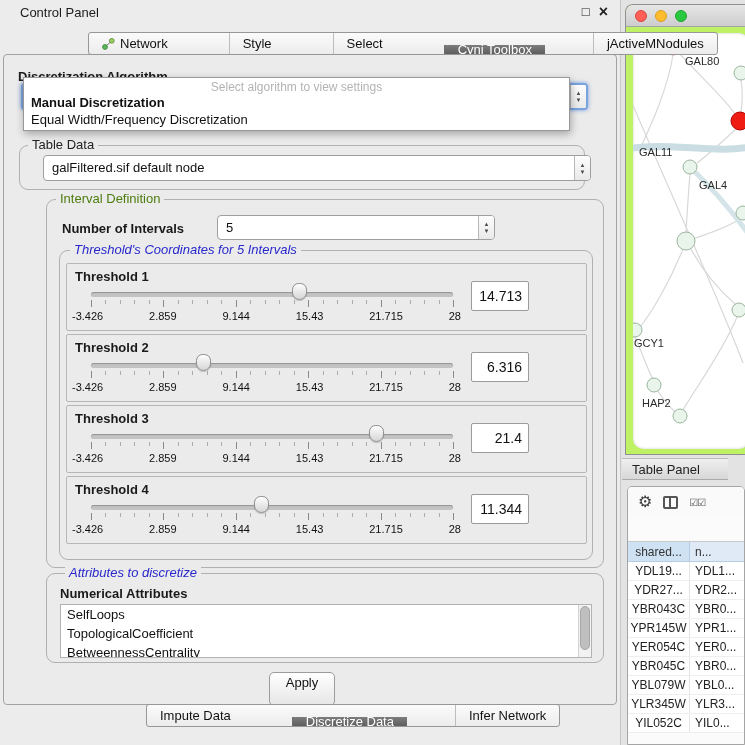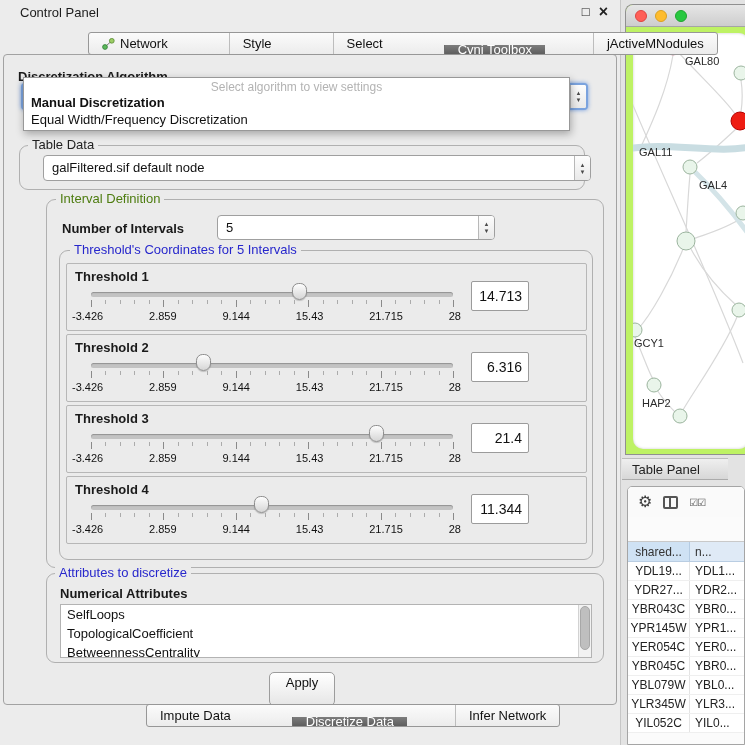--- a/index.html
+++ b/index.html
@@ -18,21 +18,21 @@
   .seg-tab:first-child{border-left:none;}
   .seg-tab.selected{background:linear-gradient(#7d7d7d,#5e5e5e);color:#fff;border-left-color:#6d6d6d;margin-top:12px;}
   #top-tabs{left:88px;top:32px;}
   #bottom-tabs{left:146px;top:704px;}
 
   .content-frame{position:absolute;left:3px;top:54px;width:614px;height:651px;border:1px solid #a2a2a2;border-radius:4px;background:#ebebeb;}
 
   .group{position:absolute;border:1px solid #b0b0b0;border-radius:9px;}
   .legend{position:absolute;top:-9px;background:#ebebeb;padding:0 4px;font-size:13px;white-space:nowrap;}
   .legend.green{color:#4d7c0f;}
-  .legend.blue{color:#2727cc;}
+  .legend.blue{color:#2727cc;font-style:italic;}
 
   .combo{position:absolute;background:#fff;border:1px solid #9f9f9f;border-radius:4px;display:flex;align-items:stretch;overflow:hidden;}
   .combo .val{flex:1;padding:4px 8px 0;font-size:13px;color:#111;white-space:nowrap;overflow:hidden;}
   .combo .stepper{width:16px;border-left:1px solid #b8b8b8;display:flex;flex-direction:column;align-items:center;justify-content:center;gap:1px;color:#4a4a4a;background:linear-gradient(#fdfdfd,#e9e9e9);}
   .combo .stepper span{font-size:6px;line-height:6px;}
   .combo.focus{border:2px solid #7ba3de;box-shadow:0 0 4px rgba(90,140,220,.85);}
 
   .algo-label{position:absolute;left:14px;top:14px;font-weight:bold;font-size:13px;z-index:2;}
   .algo-combo{left:17px;top:28px;width:567px;height:27px;z-index:3;}
   .algo-popup{position:absolute;left:19px;top:22px;width:547px;height:54px;background:#fff;border:1px solid #989898;box-shadow:1px 3px 8px rgba(0,0,0,.3);z-index:30;}
@@ -58,21 +58,21 @@
   .ticks{position:absolute;left:24px;top:36px;width:363px;height:7px;
     background-image:
       repeating-linear-gradient(90deg,#8a8a8a 0 1px,transparent 1px 72.4px),
       repeating-linear-gradient(90deg,#ababab 0 1px,transparent 1px 14.48px);
     background-size:363px 7px,363px 4px;
     background-repeat:no-repeat;}
   .slider-scale{position:absolute;left:5px;top:46px;width:389px;display:flex;justify-content:space-between;font-size:11px;color:#111;}
   .value-box{position:absolute;left:404px;top:17px;width:58px;height:30px;background:#fff;border:1px solid #9b9b9b;border-radius:2px;font-size:14px;line-height:28px;text-align:right;padding-right:6px;color:#111;}
 
   .attr-group{left:42px;top:518px;width:558px;height:90px;}
-  .attr-group>.legend{left:8px;}
+  .attr-group>.legend{left:18px;}
   .attr-title{position:absolute;left:13px;top:12px;font-weight:bold;font-size:13px;}
   .attr-list{position:absolute;left:13px;top:30px;width:532px;height:54px;background:#fff;border:1px solid #b3b3b3;overflow:hidden;}
   .attr-item{font-size:13px;padding:1px 6px;line-height:17px;color:#111;}
   .attr-scrollbar{position:absolute;right:0;top:0;width:13px;height:100%;background:#f2f2f2;border-left:1px solid #d2d2d2;}
   .attr-scroll-thumb{position:absolute;right:1px;top:1px;width:10px;height:44px;background:#bfbfbf;border-radius:5px;border:1px solid #a8a8a8;}
 
   .apply-btn{position:absolute;left:265px;top:617px;width:66px;height:34px;background:linear-gradient(#ffffff,#e6e6e6);border:1px solid #9c9c9c;border-radius:5px;font-size:13px;text-align:center;line-height:20px;color:#111;}
 
   
   .net-window{position:absolute;left:625px;top:4px;width:120px;height:451px;border:1px solid #909090;border-right:none;border-radius:8px 0 0 0;overflow:hidden;background:#bef264;}

